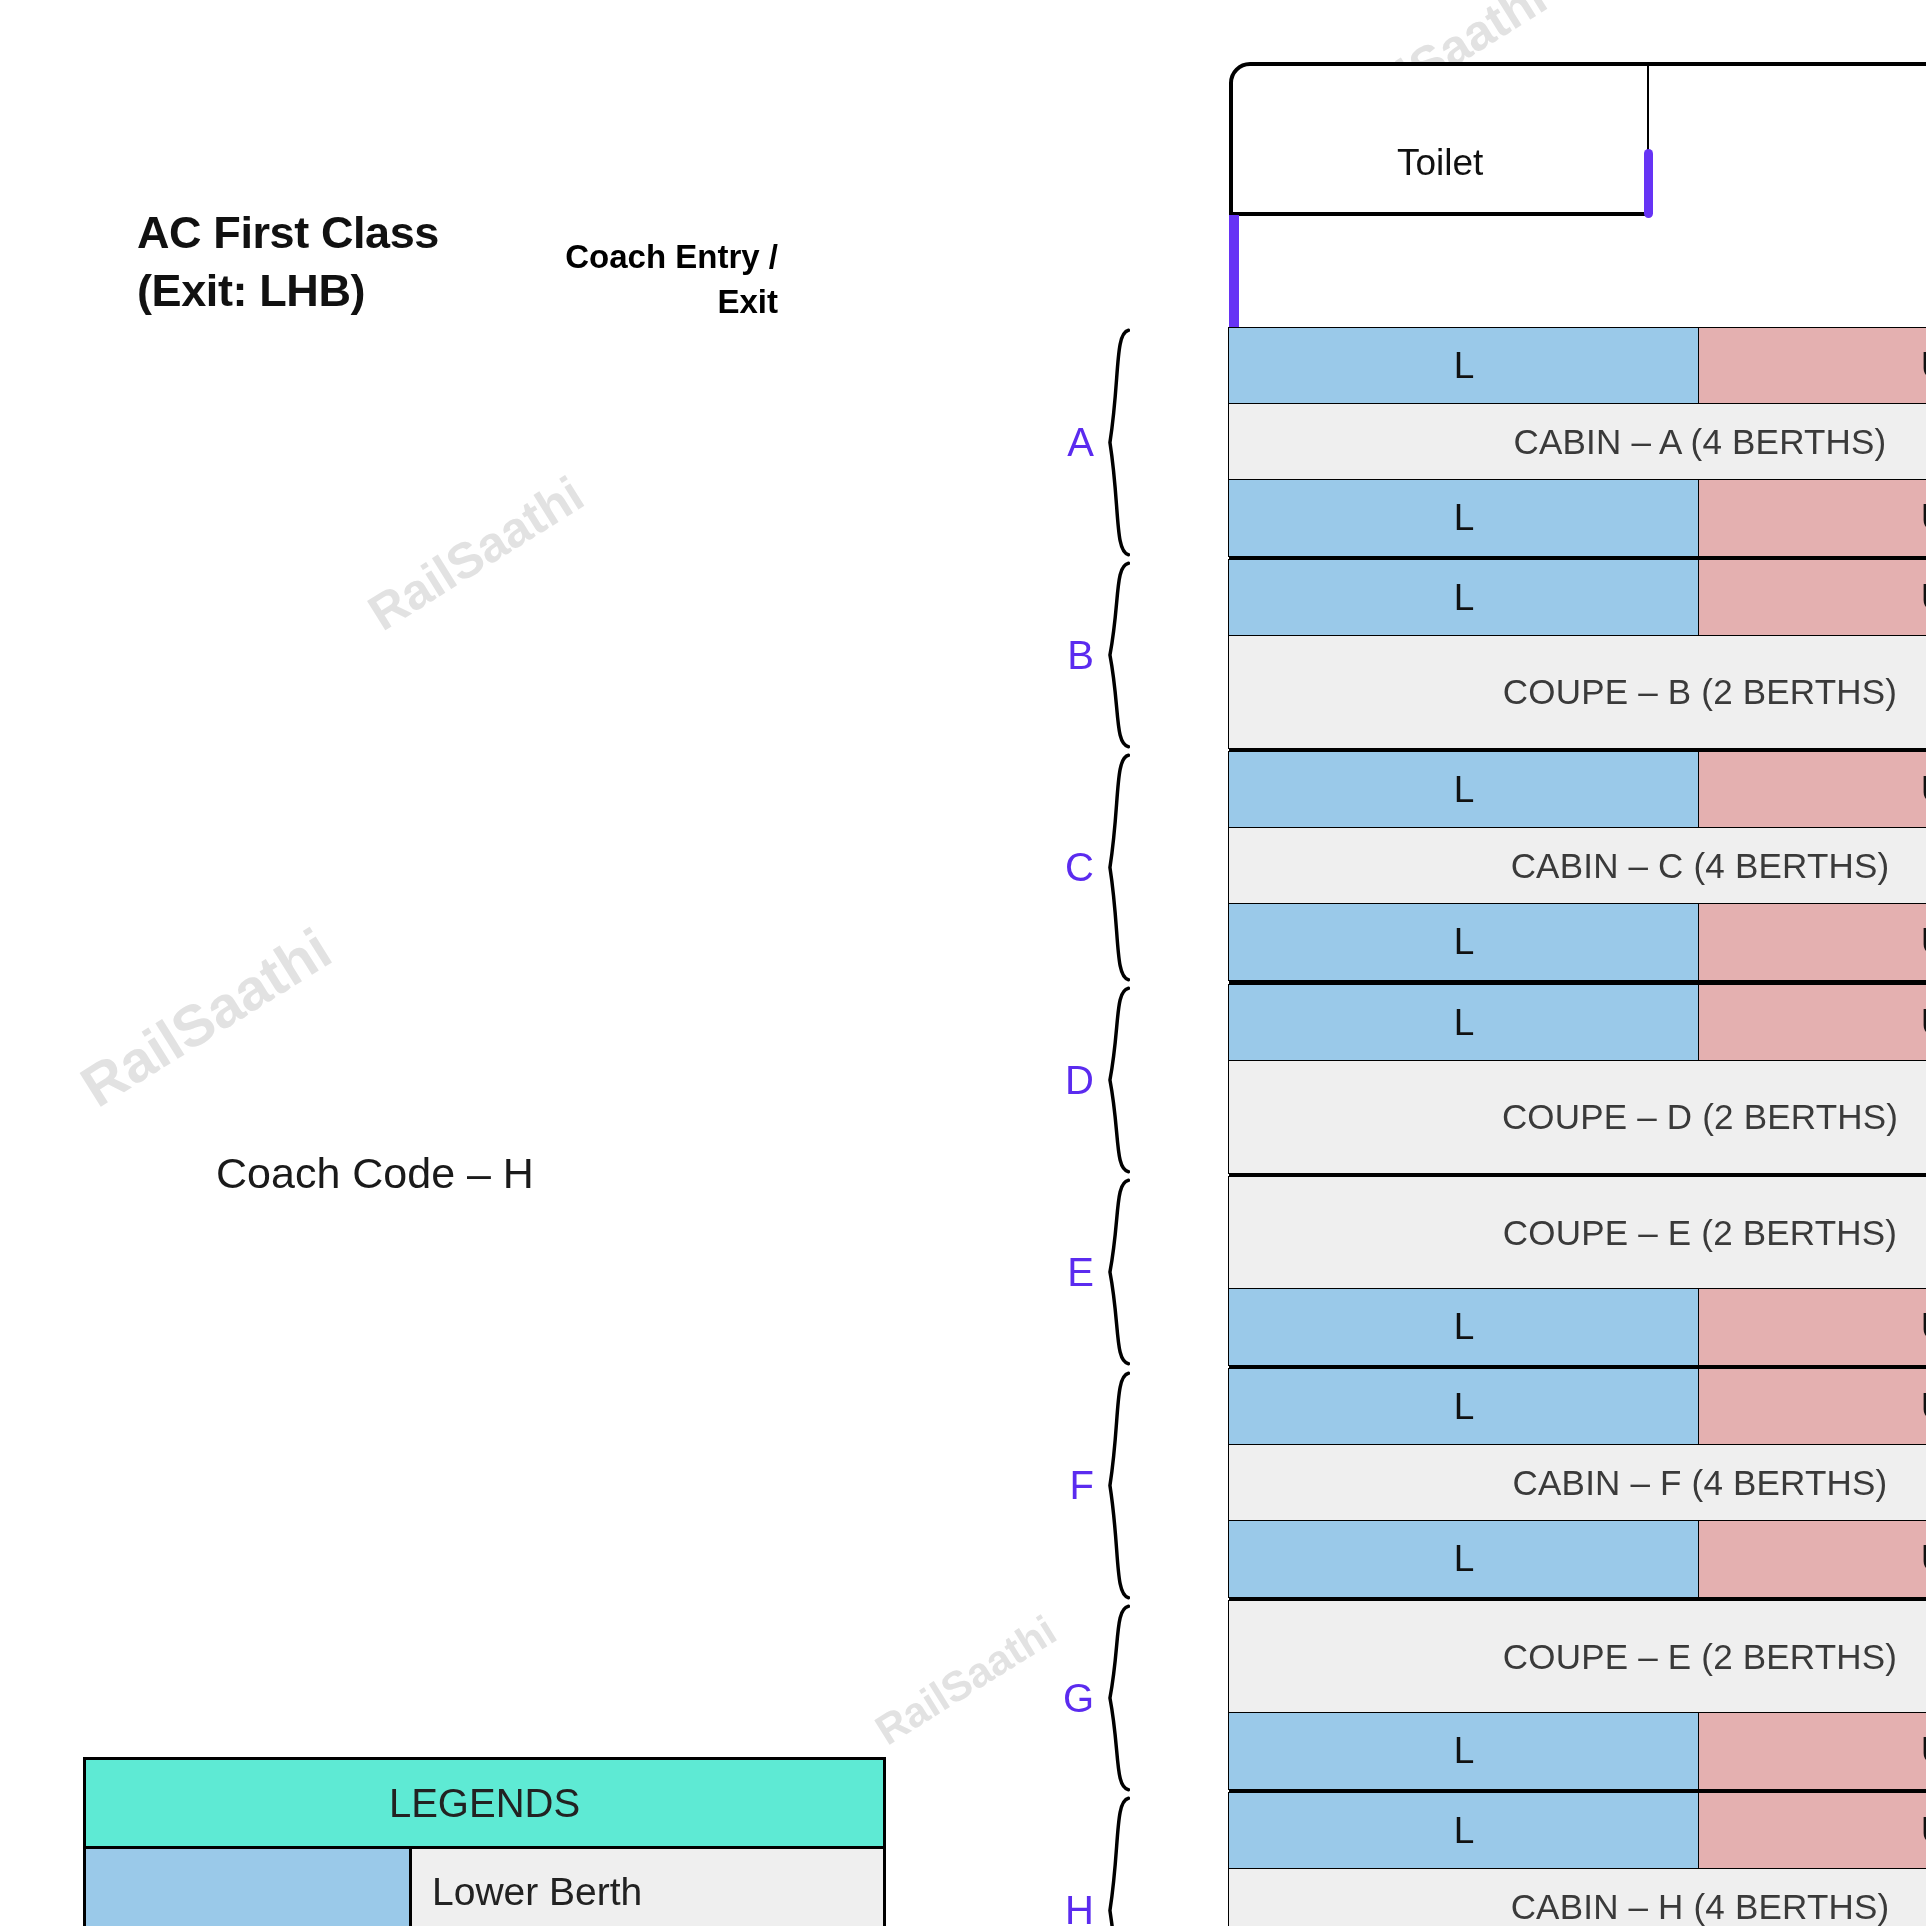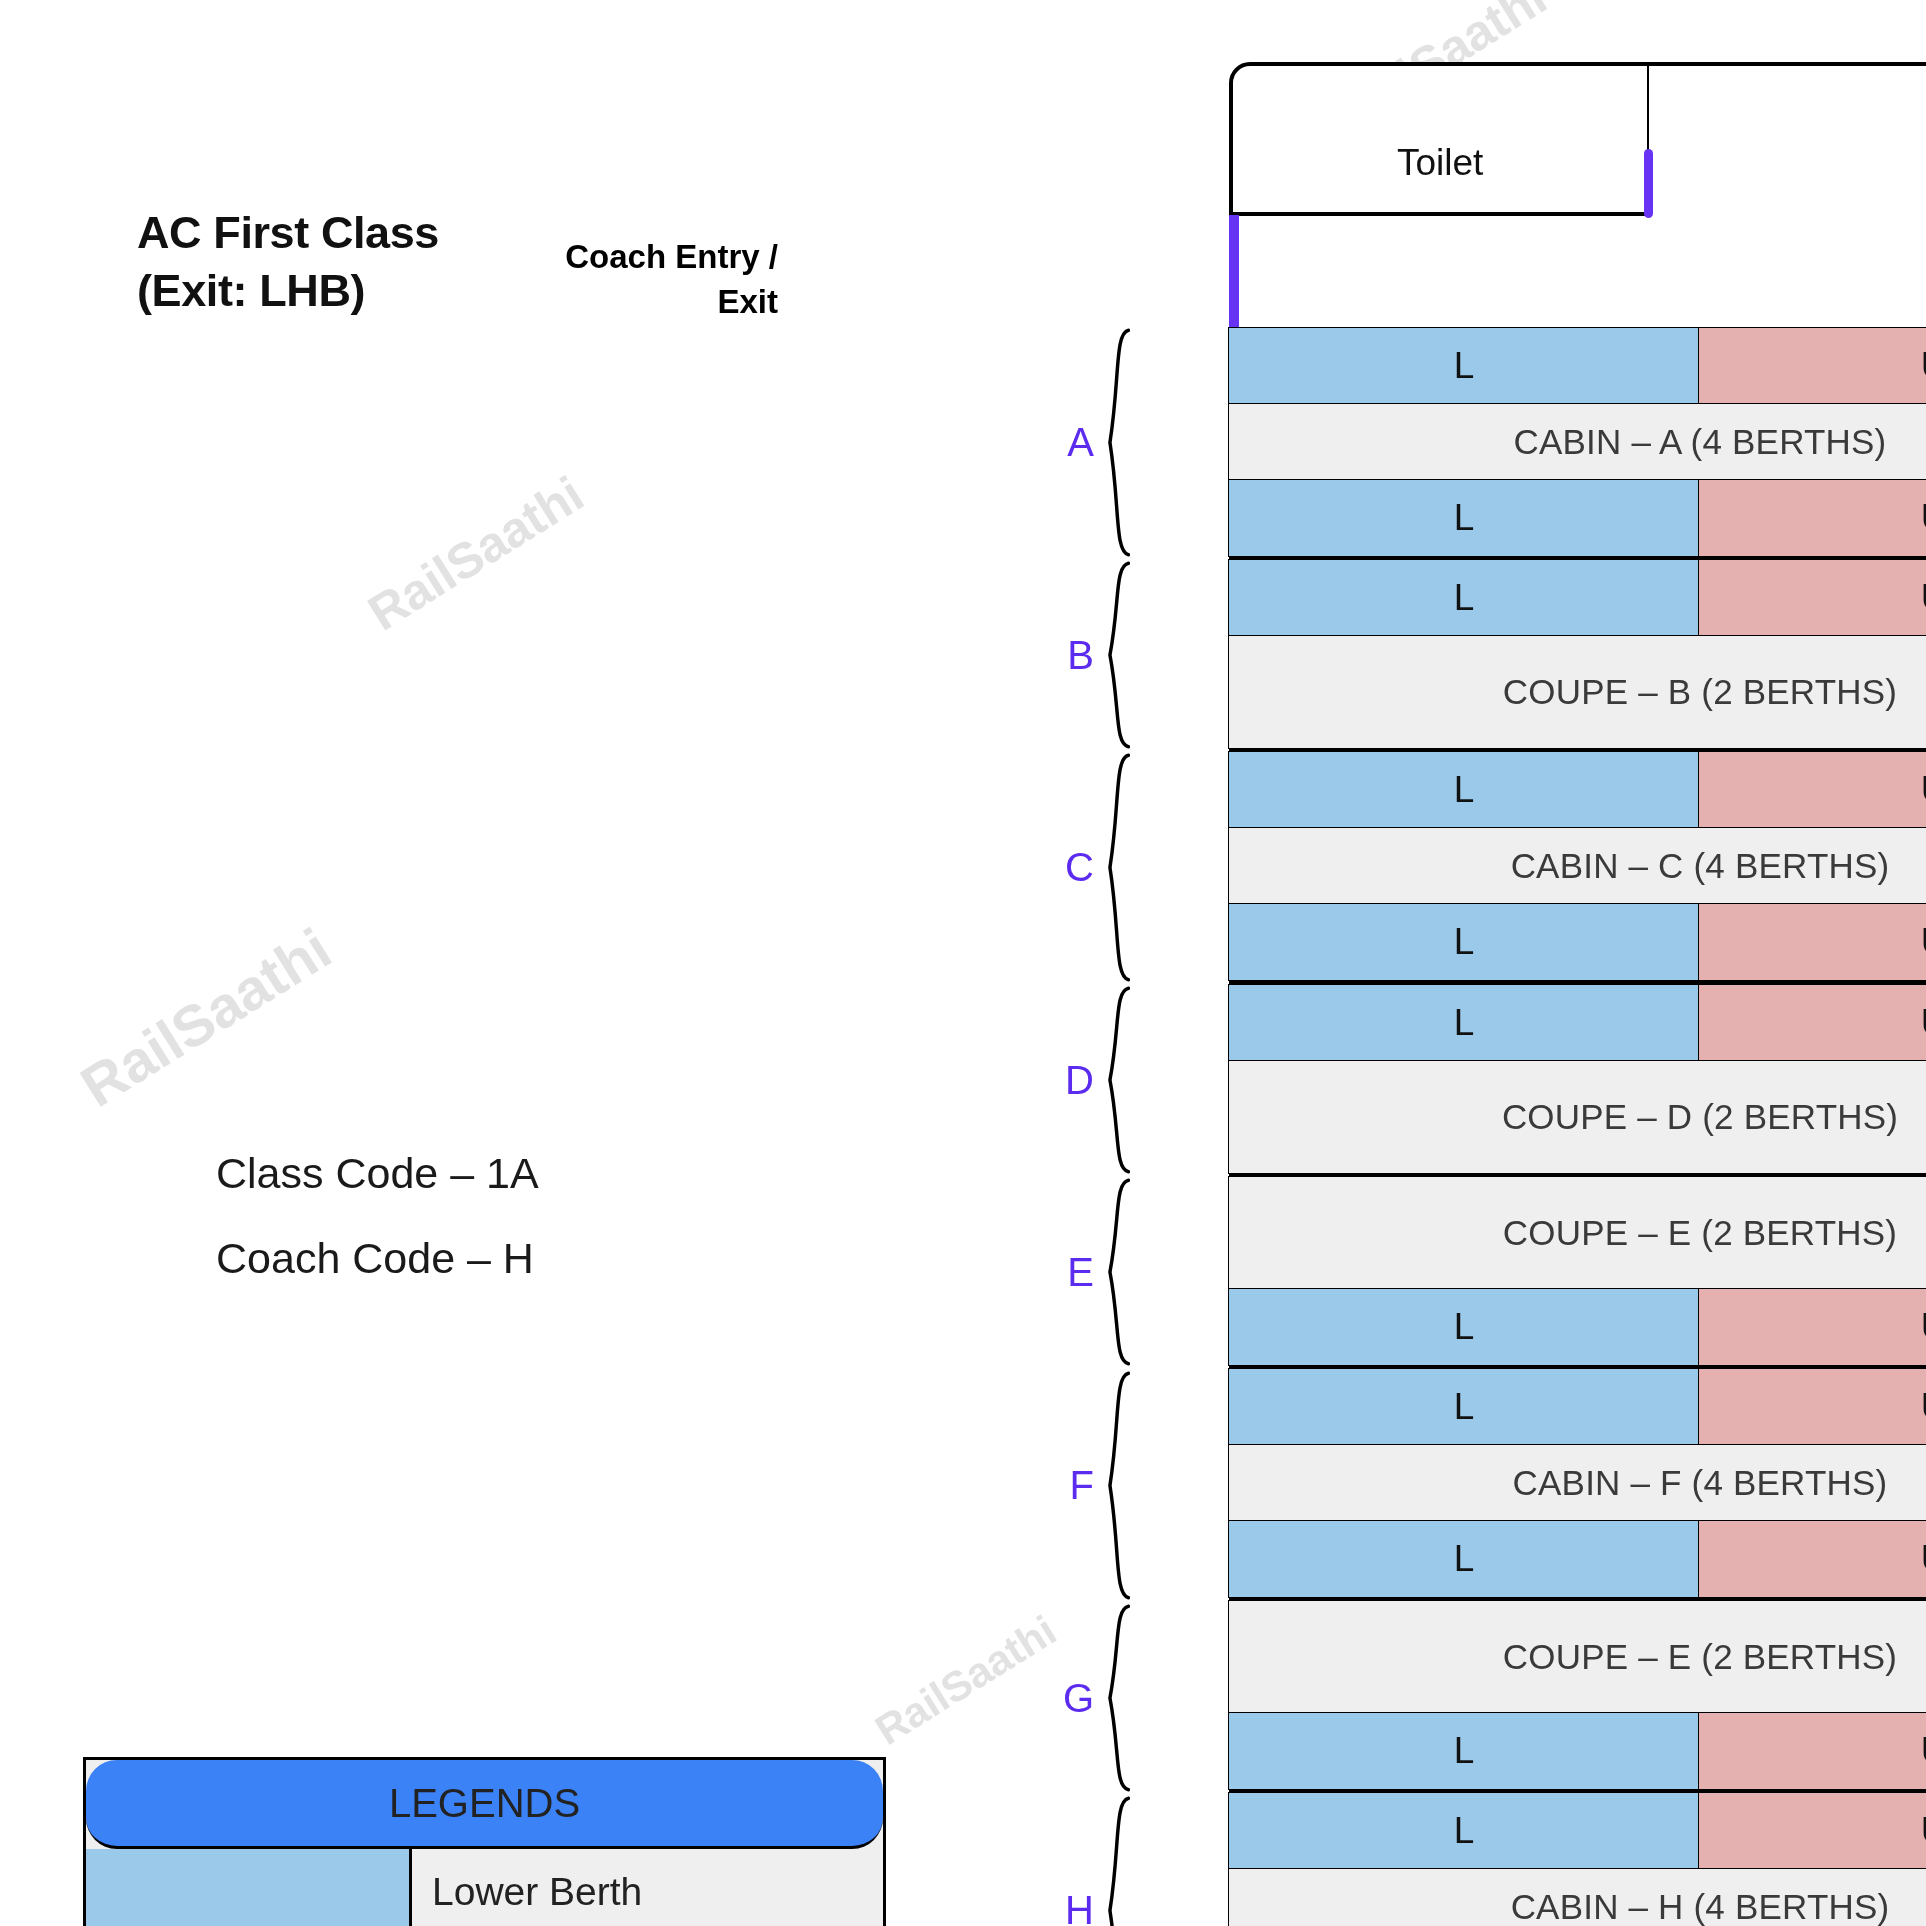--- a/index.html
+++ b/index.html
@@ -29,21 +29,21 @@
   }
   #codes div{margin-bottom:18.5px;}
 
   
   #legend{
     position:absolute;left:83px;top:1757px;width:803px;
     border:3.5px solid #000;background:#efefef;z-index:20;box-sizing:border-box;
   }
   .lg-head{
     height:86px;display:flex;align-items:center;justify-content:center;
-    font-size:40px;color:#222;background:#3b82f6;border-bottom:3.5px solid #000;border-radius:31px;
+    font-size:40px;color:#222;background:#5eead4;border-bottom:3.5px solid #000;
   }
   .lg-row{display:flex;height:86px;border-bottom:3.5px solid #000;background:#efefef;}
   .lg-sw{width:326px;border-right:3.5px solid #000;position:relative;box-sizing:border-box;}
   .lg-sw.blue{background:#9AC9E9;}
   .lg-lbl{flex:1;display:flex;align-items:center;padding-left:20px;
           font-size:39px;color:#222;}
 
   
   #coach{position:absolute;left:1229px;top:62px;width:1125px;height:2712px;z-index:10;}
 
@@ -104,21 +104,20 @@
     <div class="wm" style="left: 1271px; top: 1271px; font-size: 46px;">RailSaathi</div>
     <div class="wm" style="left: 867px; top: 1714px; font-size: 42px;">RailSaathi</div>
   </div>
 
 <div id="title">
   <div>AC First Class</div>
   <div>(Exit: LHB)</div>
 </div>
 
 <div id="codes">
-  <div>Class Code – 1A</div>
   <div>Coach Code – H</div>
 </div>
 
 <div id="legend">
   <div class="lg-head">LEGENDS</div>
   <div class="lg-row">
     <div class="lg-sw blue"></div>
     <div class="lg-lbl">Lower Berth</div>
   </div>
 

